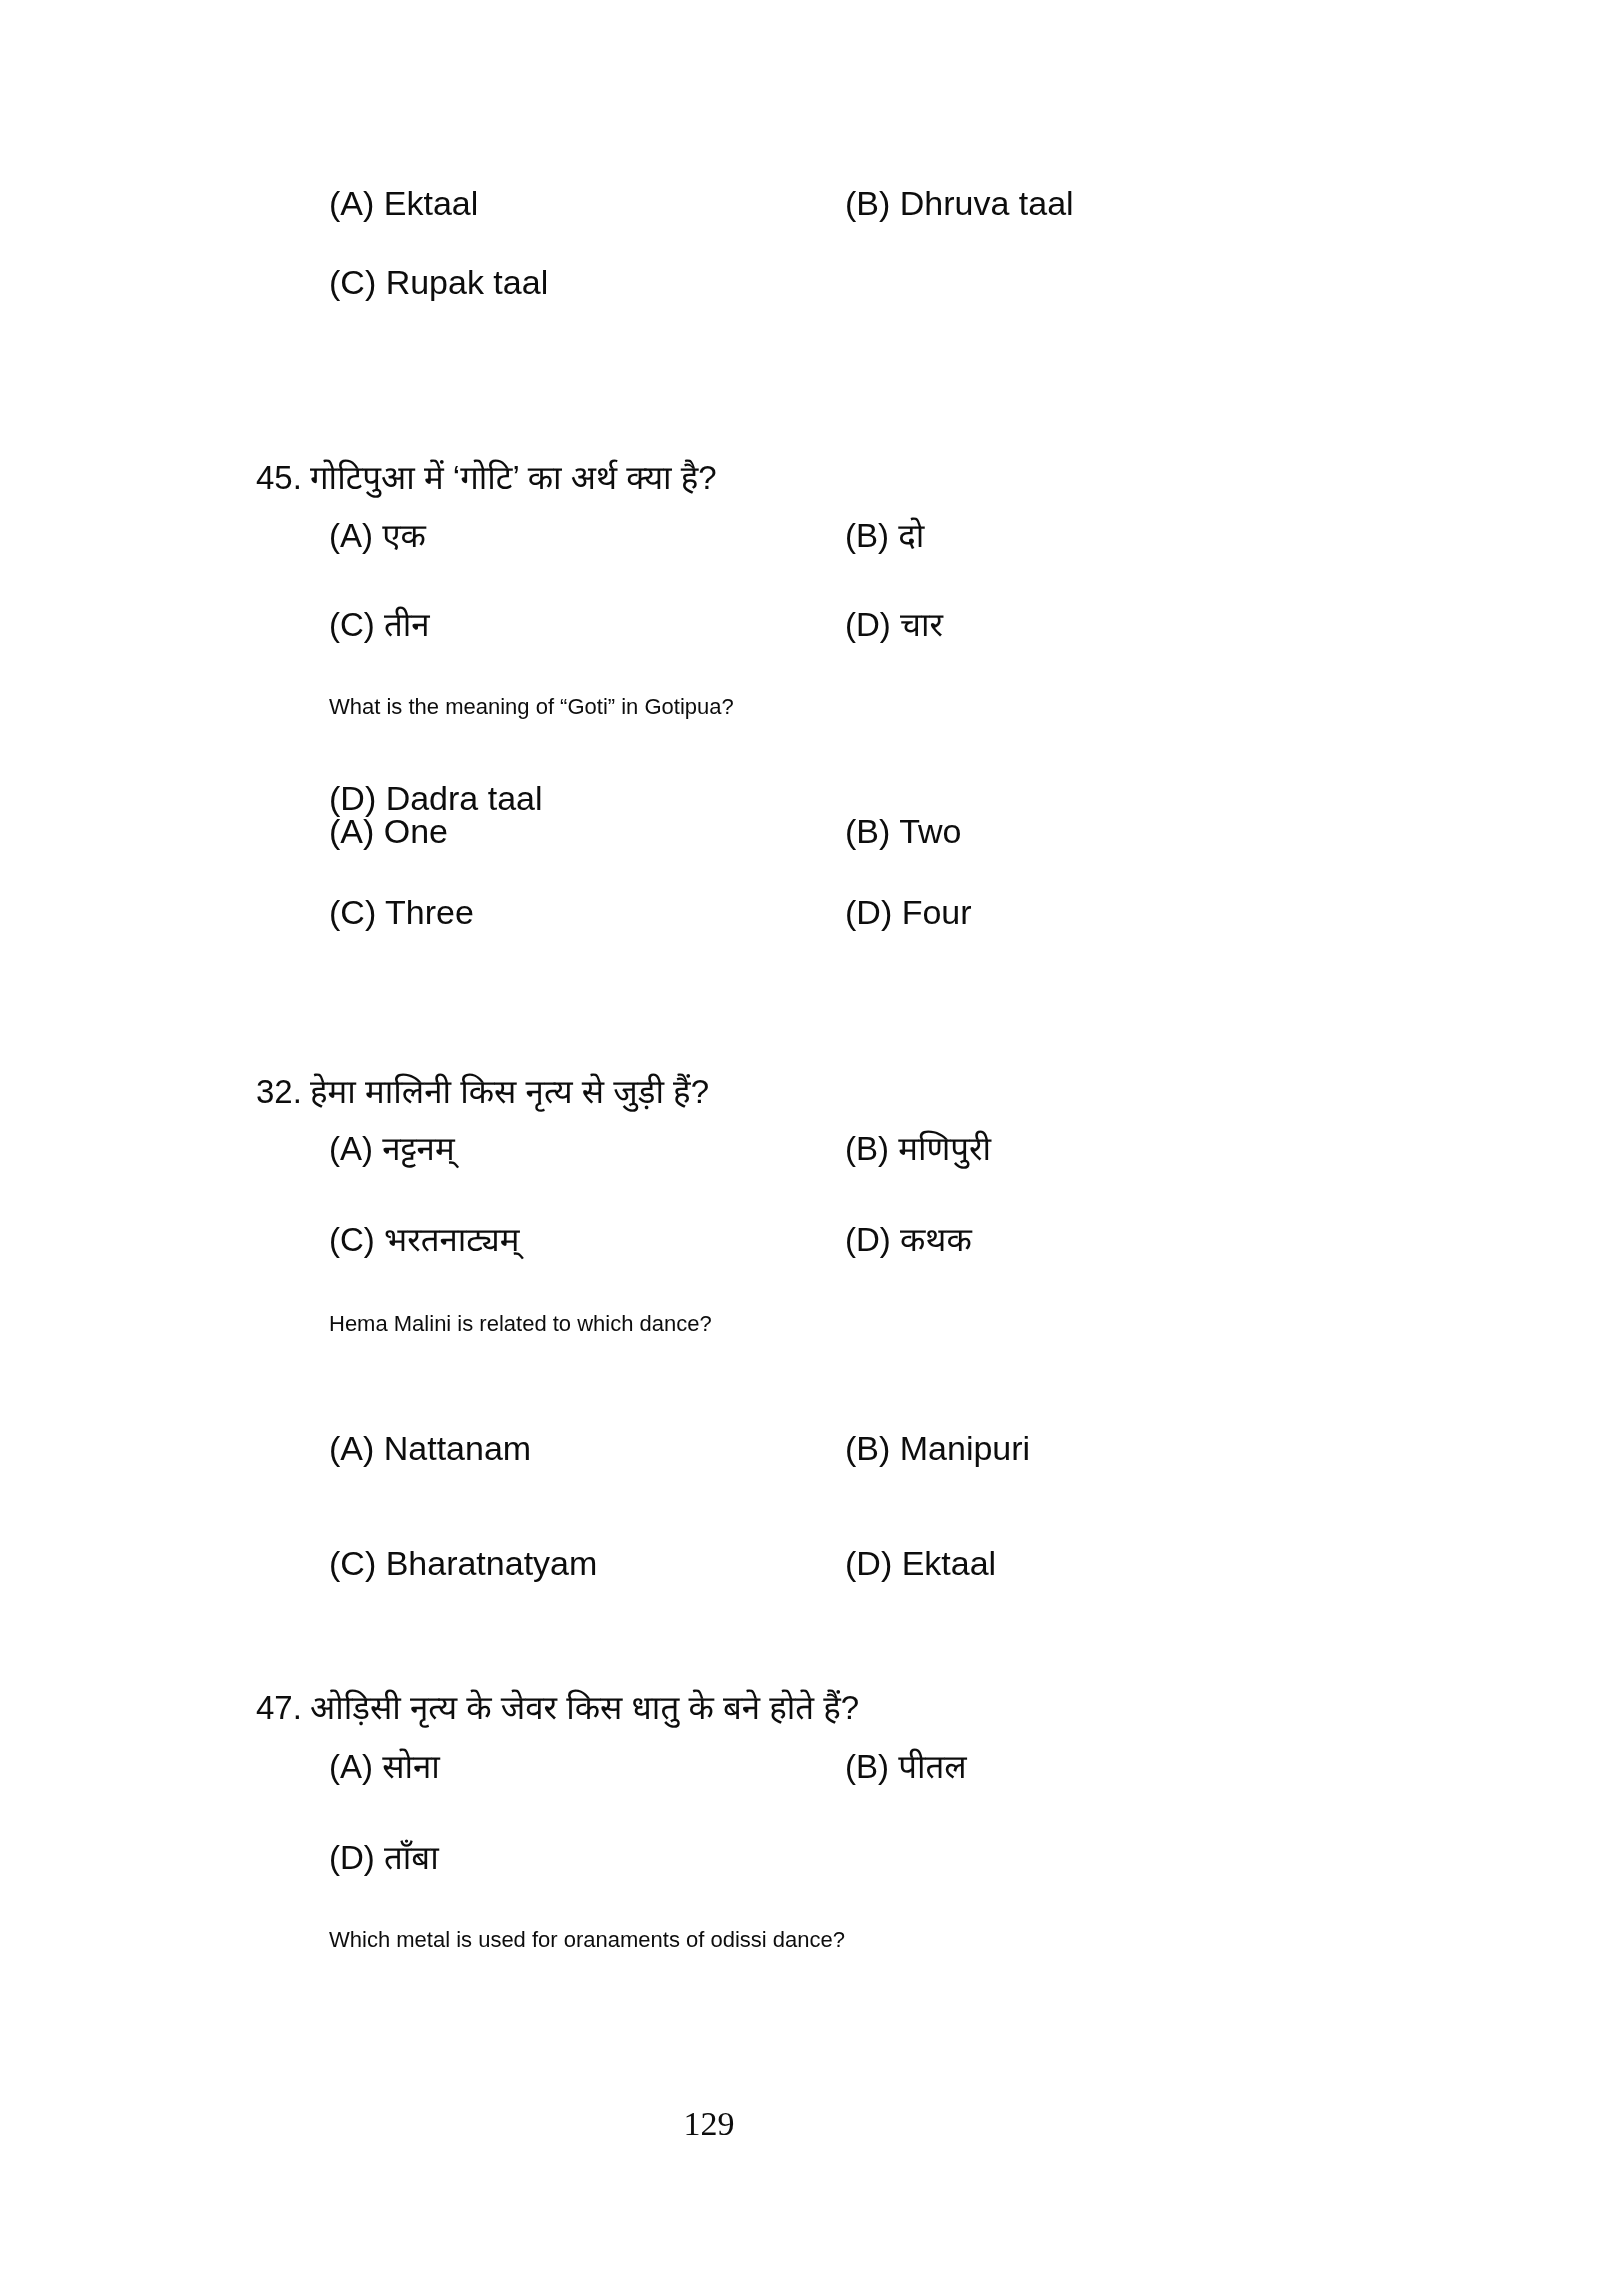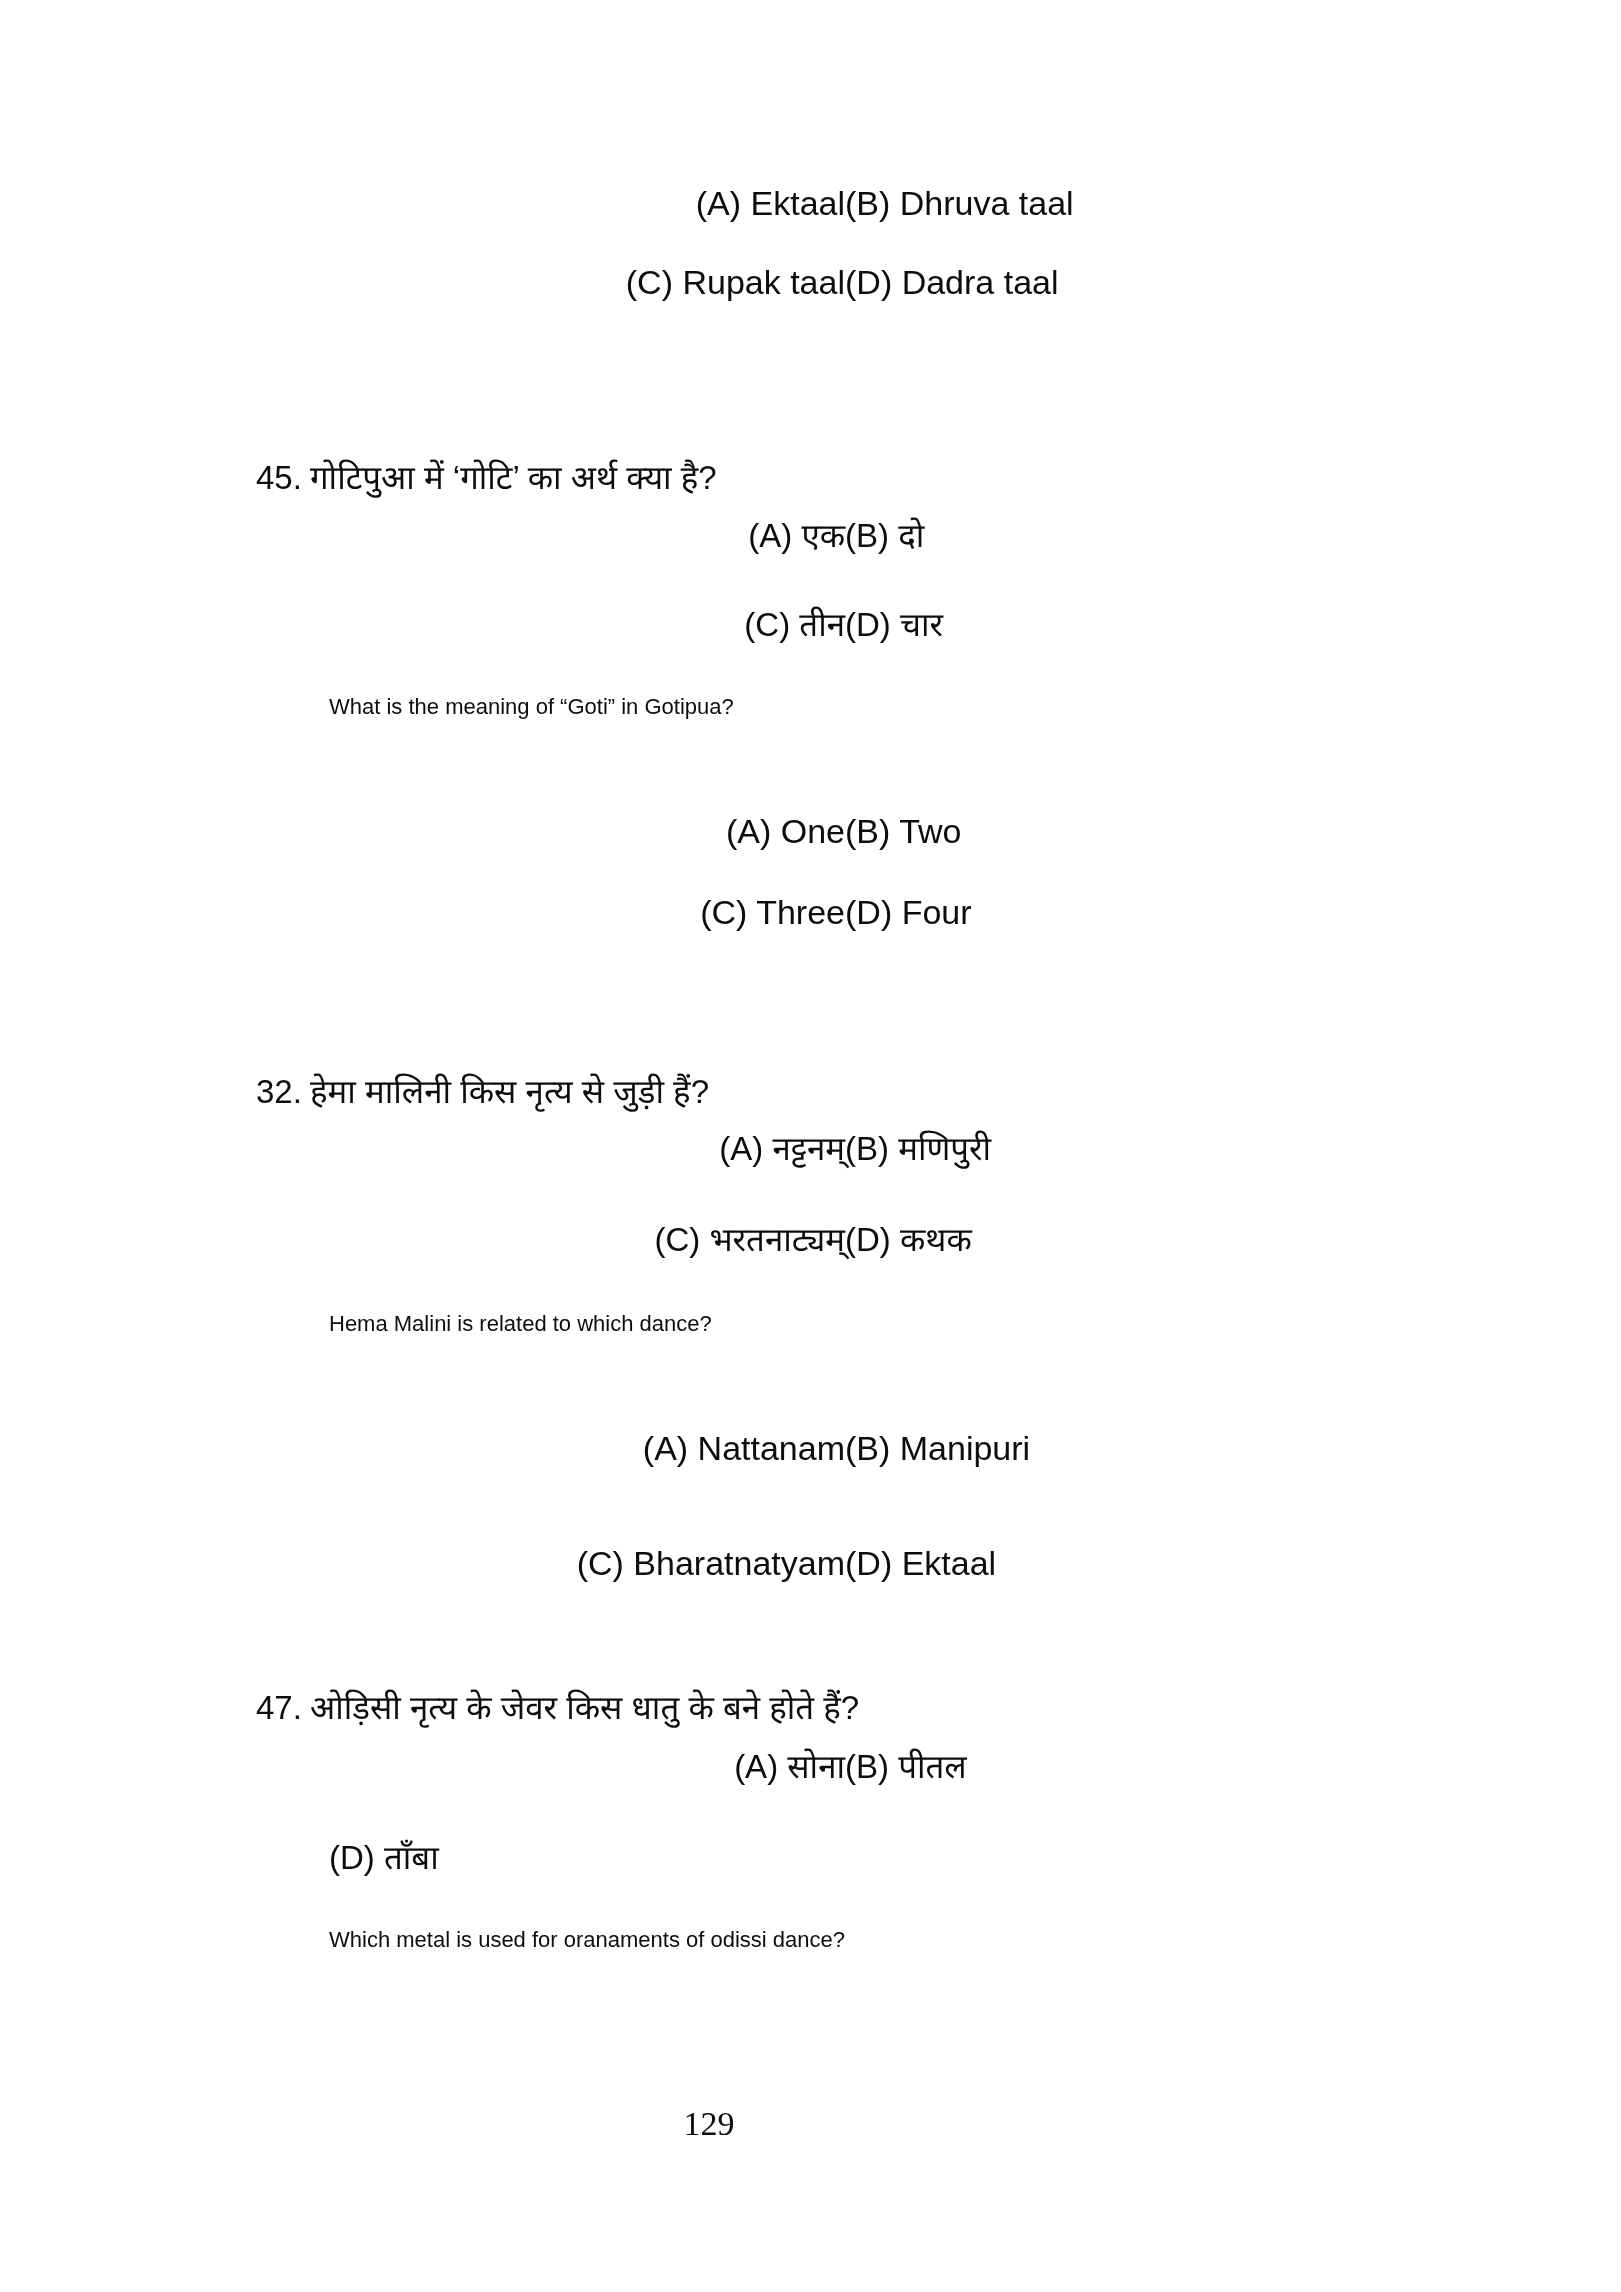--- a/index.html
+++ b/index.html
@@ -28,21 +28,20 @@
     top: 0;
     width: 1621px;
   }
 
   
   .opt-row {
     display: flex;
     width: 1621px;
     box-sizing: border-box;
     padding-left: 329px;
-    text-align: right;
   }
   .opt-cell {
     font-size: 34px;
     line-height: 1.0;
     white-space: pre;
   }
   .opt-cell.left  { width: 516px; flex: 0 0 516px; }
   .opt-cell.right { flex: 0 0 auto; }
 
   .q-line {
@@ -83,21 +82,21 @@
 </head>
 <body>
 
 <div class="page">
   <div class="content">
 
     <div class="r opt-row" style="top:186px;">
       <span class="opt-cell left">(A) Ektaal</span>
       <span class="opt-cell right">(B) Dhruva taal</span>
     </div>
-    <div class="r opt-row" style="top:265px;">
+    <div class="r opt-row" style="top:265px;flex-direction:column;">
       <span class="opt-cell left">(C) Rupak taal</span>
       <span class="opt-cell right">(D) Dadra taal</span>
     </div>
 
     <div class="r q-line hi" style="top:428px;">
       <span class="qnum">45.</span><span>गोटिपुआ में ‘गोटि’ का अर्थ क्या है?</span>
     </div>
     <div class="r opt-row" style="top:519px;">
       <span class="opt-cell left hi">(A) एक</span>
       <span class="opt-cell right hi">(B) दो</span>

